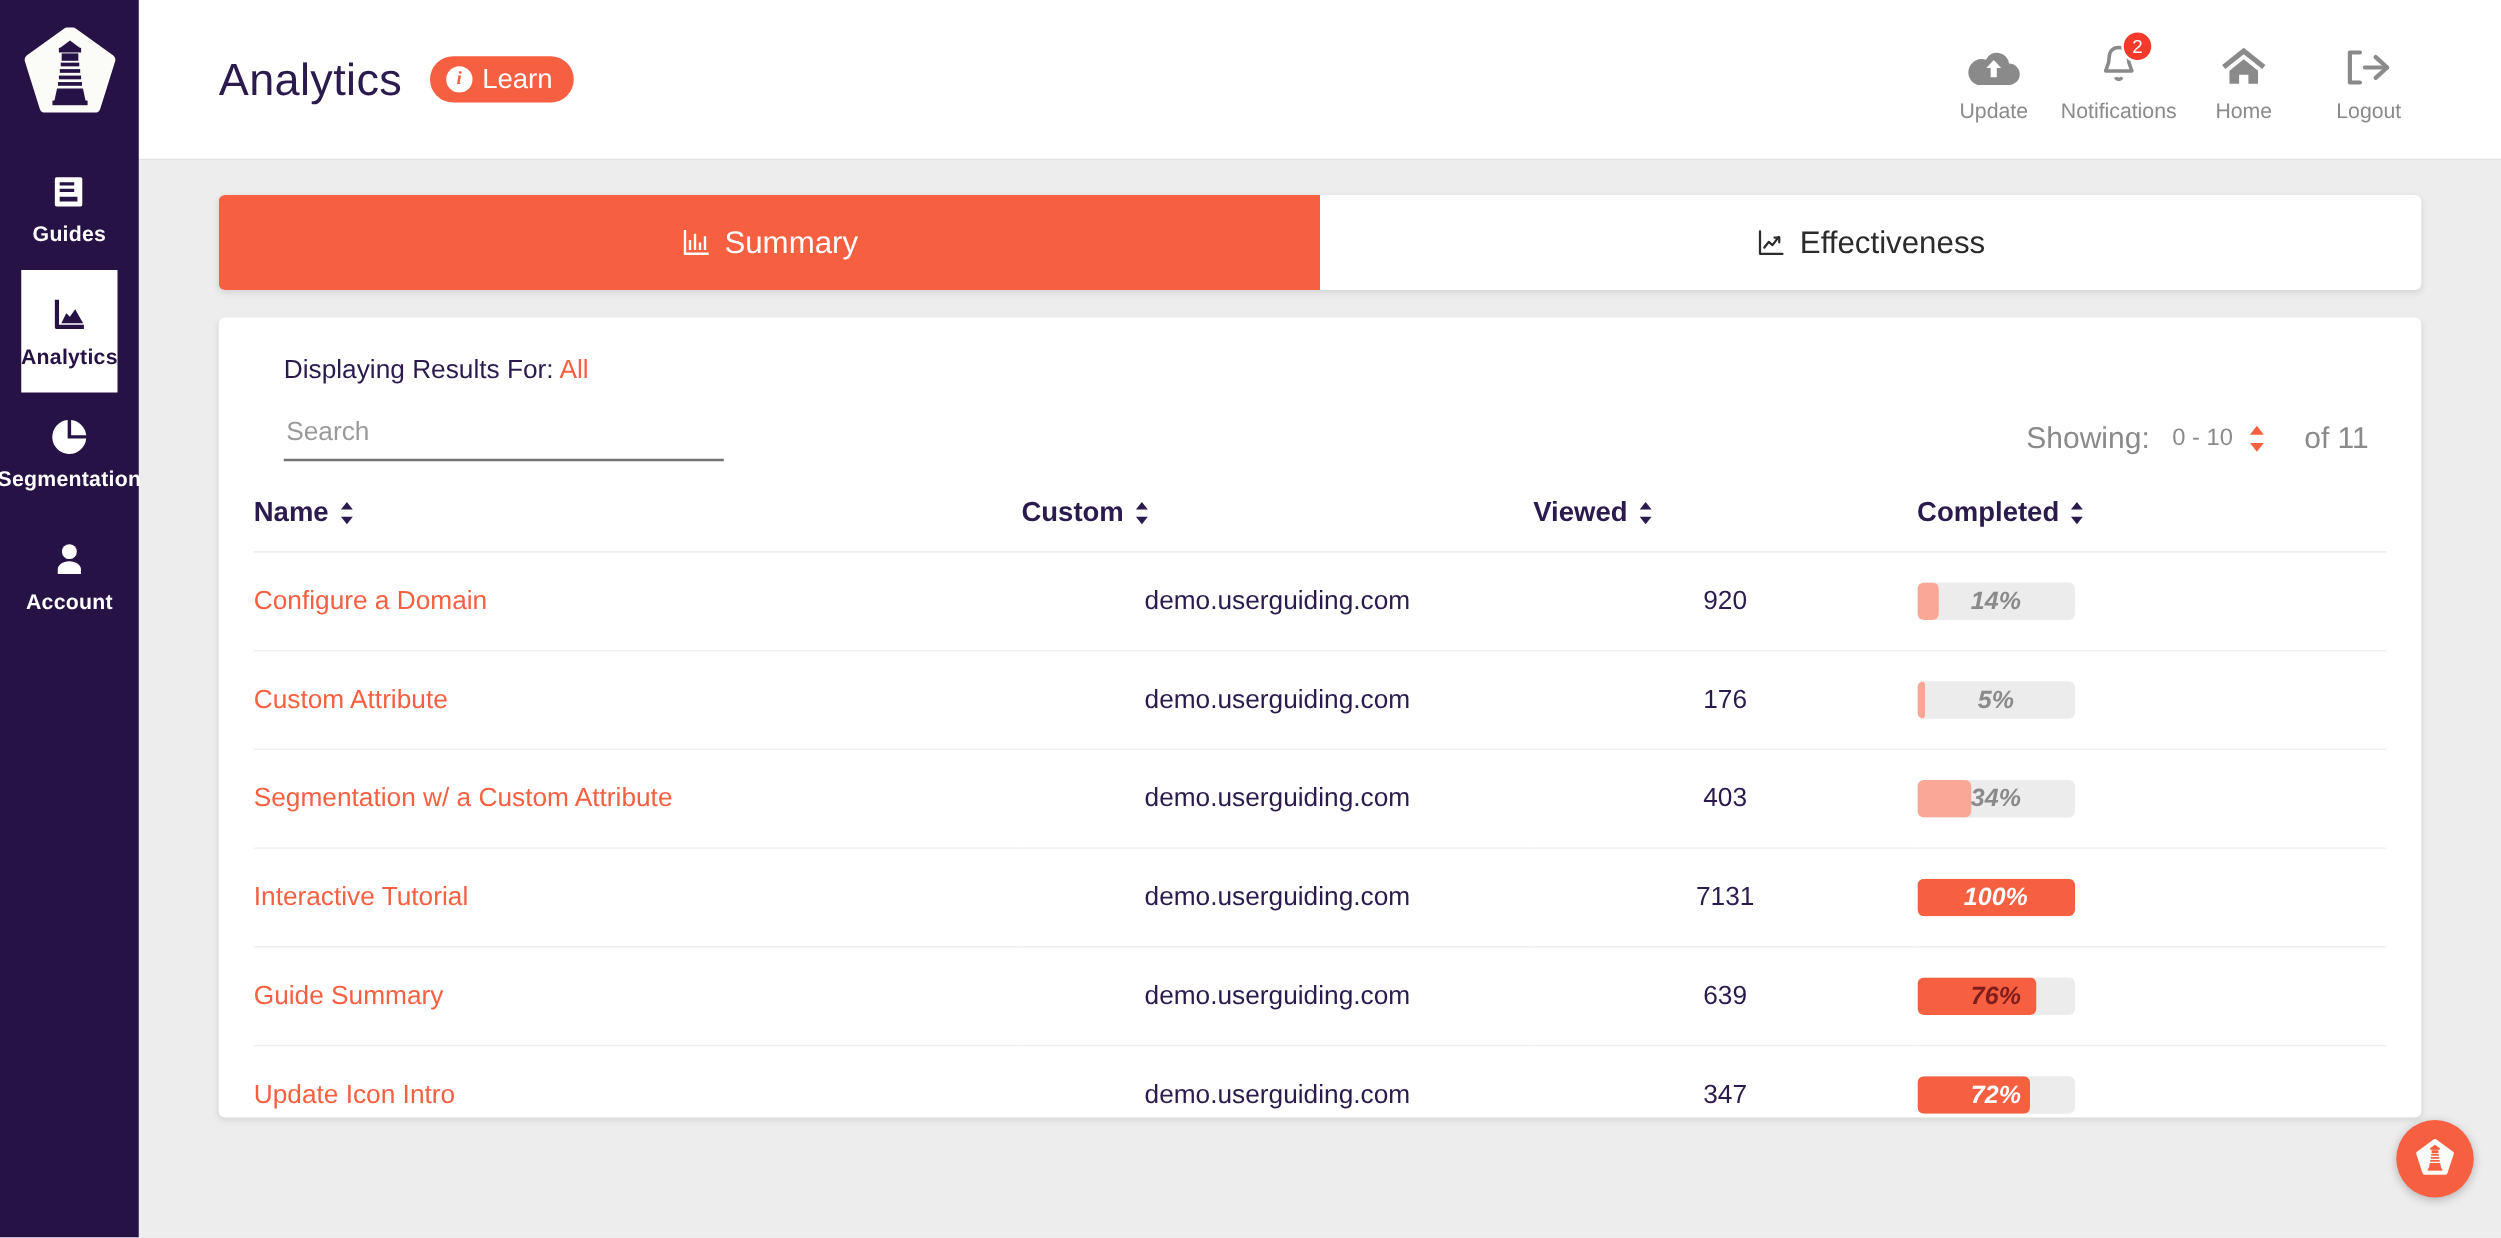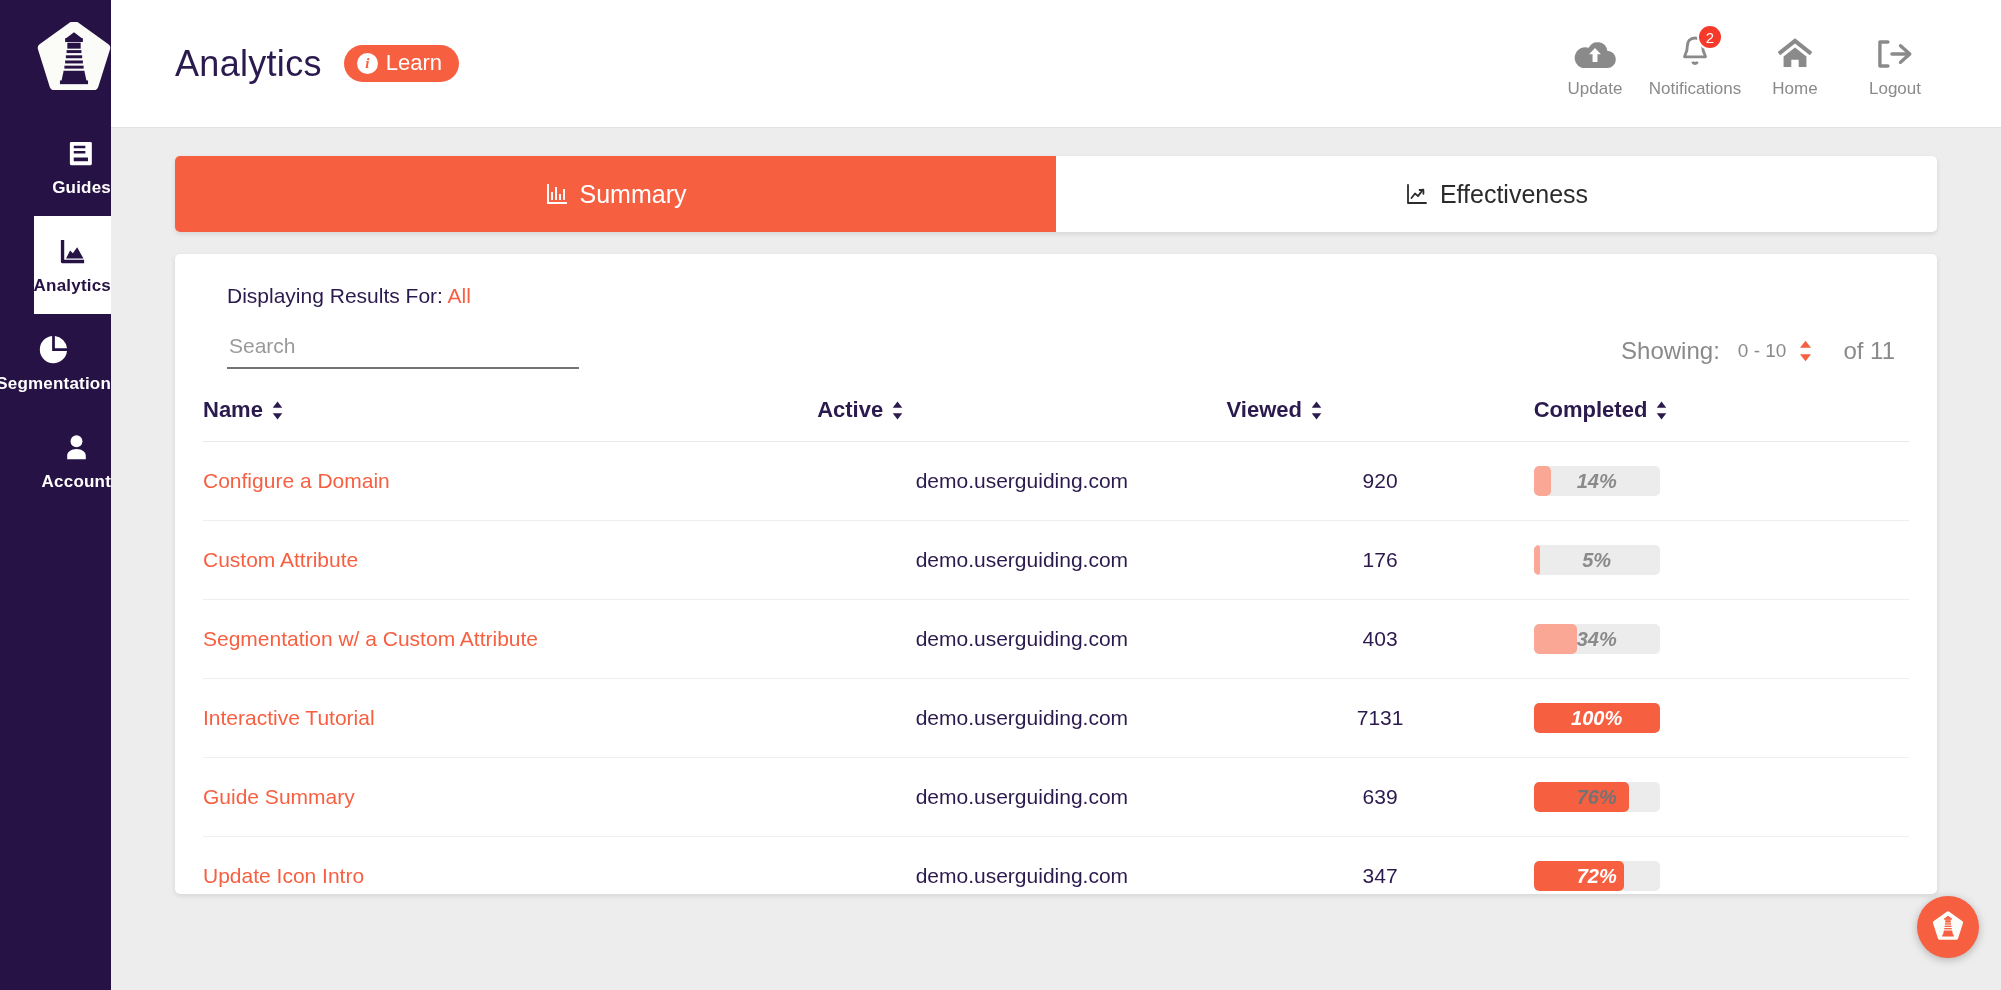--- a/index.html
+++ b/index.html
@@ -8,21 +8,21 @@
     overflow: hidden;
     background: #ededed;
     font-family: "Liberation Sans", sans-serif;
   }
   .app { display: flex; width: 2001px; height: 990px; position: relative; }
 
   
   .sidebar {
     width: 111px; min-width: 111px; height: 990px;
     background: #261245;
-    display: flex; flex-direction: column; align-items: flex-end;
+    display: flex; flex-direction: column; align-items: center;
     position: relative; z-index: 5;
   }
   .logo-wrap {
     height: 118px; display: flex; align-items: center; justify-content: center;
   }
   .logo-badge { width: 74px; height: 74px; }
   .nav-item {
     height: 98px;
     display: flex; flex-direction: column; align-items: center; justify-content: center;
     gap: 7px; cursor: pointer; position: relative;
@@ -352,21 +352,21 @@
                 <span class="th-in">
                   <span>Name</span>
                   <svg width="13" height="19" viewBox="0 0 10 16">
                     <path d="M5 0.5L9 5.6H1L5 0.5z" fill="#2b1a4d"></path>
                       <path d="M5 15.5L1 10.4h8L5 15.5z" fill="#2b1a4d"></path>
                   </svg>
                 </span>
               </th>
               <th class="h-domain">
                 <span class="th-in">
-                  <span>Active</span>
+                  <span>Custom</span>
                   <svg width="13" height="19" viewBox="0 0 10 16">
                     <path d="M5 0.5L9 5.6H1L5 0.5z" fill="#2b1a4d"></path>
                       <path d="M5 15.5L1 10.4h8L5 15.5z" fill="#2b1a4d"></path>
                   </svg>
                 </span>
               </th>
               <th class="h-viewed">
                 <span class="th-in">
                   <span>Viewed</span>
                   <svg width="13" height="19" viewBox="0 0 10 16">
@@ -431,21 +431,21 @@
                   </div>
                 </td>
               </tr>
               <tr>
                 <td class="t-name"><a>Guide Summary</a></td>
                 <td class="t-domain">demo.userguiding.com</td>
                 <td class="t-viewed">639</td>
                 <td class="t-completed">
                   <div class="progress">
                     <div class="fill" style="width:76%;background:#f75f41"></div>
-                    <div class="pct" style="color:#737373">76%</div>
+                    <div class="pct" style="color:#7f1d1d">76%</div>
                   </div>
                 </td>
               </tr>
               <tr>
                 <td class="t-name"><a>Update Icon Intro</a></td>
                 <td class="t-domain">demo.userguiding.com</td>
                 <td class="t-viewed">347</td>
                 <td class="t-completed">
                   <div class="progress">
                     <div class="fill" style="width:72%;background:#f75f41"></div>

